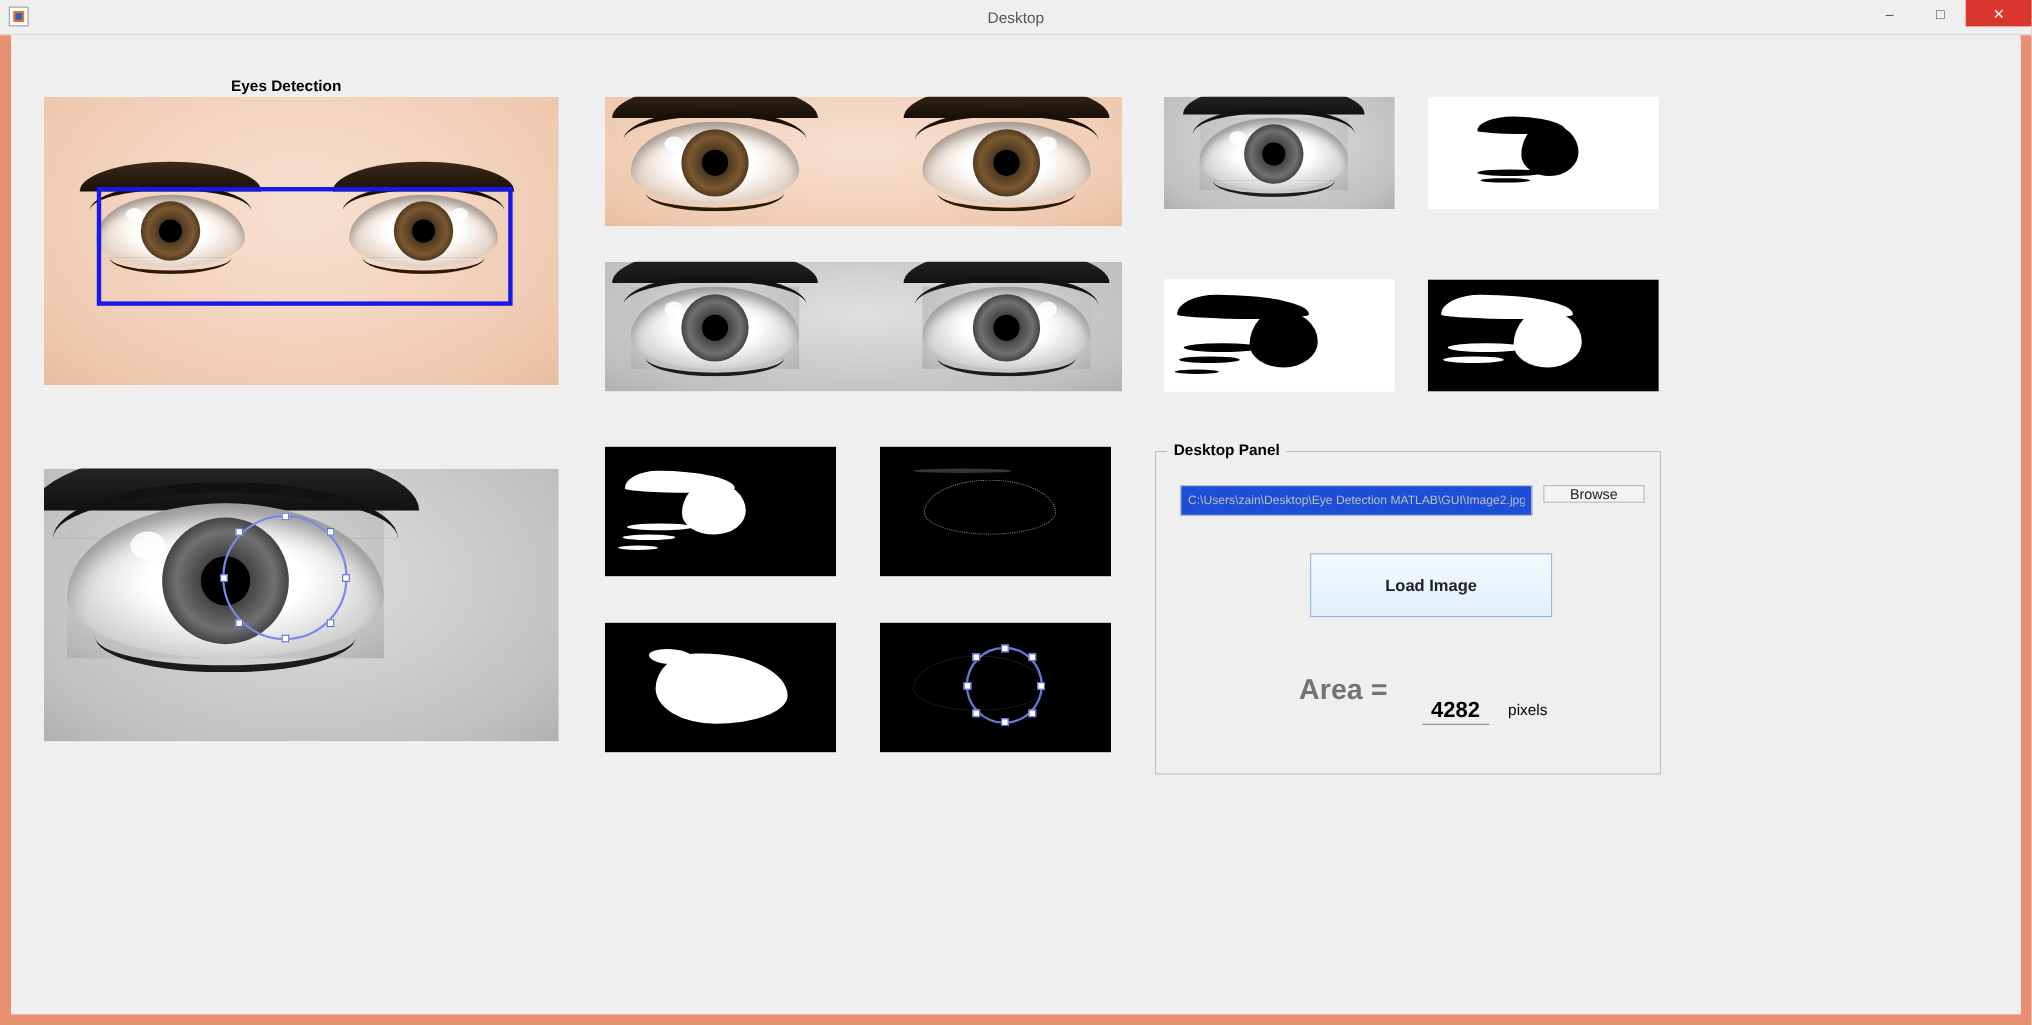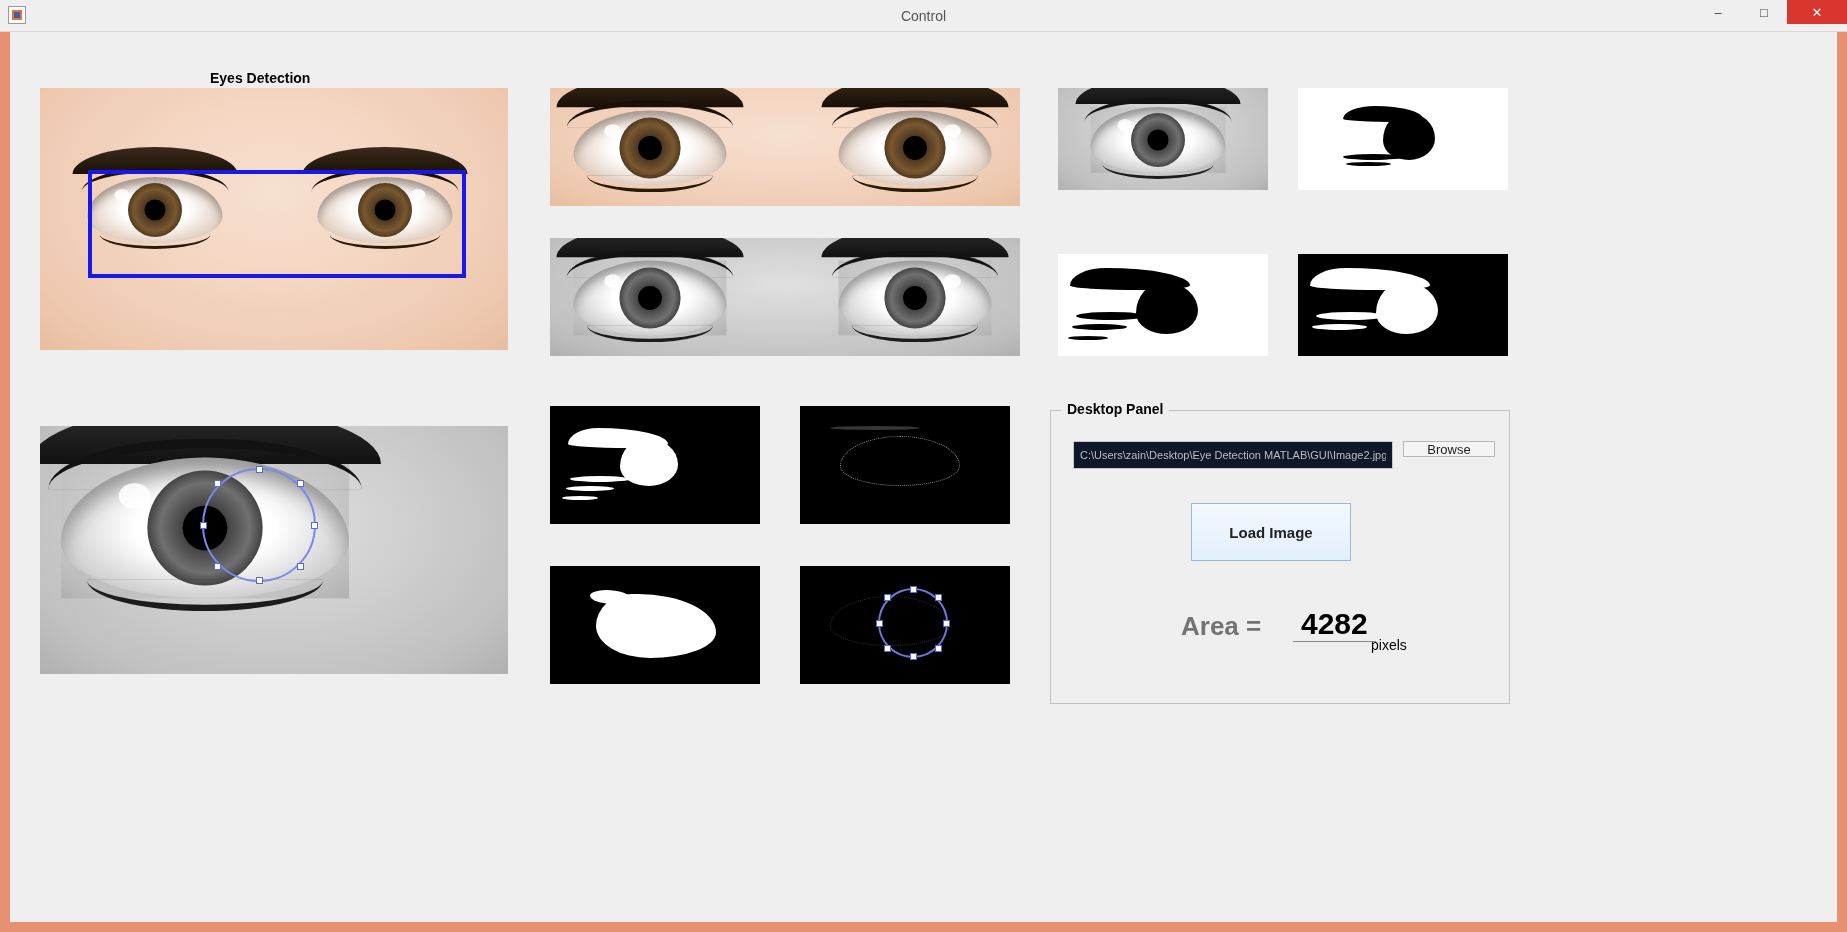--- a/index.html
+++ b/index.html
@@ -160,21 +160,21 @@
     background:#efefef;
   }
   .control-panel .legend {
     position:absolute; top:-10px; left:10px;
     background:#efefef; padding:0 6px;
     font-size:14px; font-weight:bold; color:#000;
   }
   .path-input {
     position:absolute;
     border:1px solid #c8c8c8;
-    background:#0f172a;
+    background:#1d4ed8;
     font-size:11px;
     color:#bdbdbd;
     text-align:left;
     padding:6px;
     font-family: inherit;
   }
   .btn {
     position:absolute;
     background:#f4f4f4;
     border:1px solid #b8b8b8;
@@ -190,25 +190,26 @@
     font-size:15px;
   }
   .area-label {
     position:absolute;
     font-size:26px;
     font-weight:bold;
     color:#737373;
   }
   .area-val {
     position:absolute;
-    font-size:30px;
+    font-size:20px;
     font-weight:bold;
     color:#000;
     border-bottom:1px solid #888;
     padding: 0 8px;
+    margin-top: 28px;
   }
   .area-unit {
     position:absolute;
     font-size:14px;
     color:#000;
   }
   .dotted-outline {
     position:absolute;
     border:1px dotted #888;
     border-radius: 50% 50% 50% 50% / 60% 60% 40% 40%;
@@ -218,21 +219,21 @@
 <body>
 
 <div class="window">
   <div class="titlebar">
     <div class="icon">
       <svg viewBox="0 0 12 12">
           <rect x="1" y="1" width="10" height="10" fill="#e87030"></rect>
           <rect x="3" y="3" width="6" height="6" fill="#3060c0"></rect>
         </svg>
     </div>
-    <div class="title">Control</div>
+    <div class="title">Desktop</div>
     <div class="winbtns">
       <div class="winbtn min">–</div>
       <div class="winbtn max">□</div>
       <div class="winbtn close">✕</div>
     </div>
   </div>
 
   <div class="content">
 
     <div class="panel-title" style="left:200px;top:32px;">Eyes Detection</div>
@@ -417,21 +418,21 @@
         </div>
       </div>
     </div>
 
     <div class="control-panel" style="left:1040px;top:372px;width:460px;height:294px;">
       <div class="legend">Desktop Panel</div>
 
       <input class="path-input" style="left: 22px; top: 30px; width: 320px; height: 28px;" value="C:\Users\zain\Desktop\Eye Detection MATLAB\GUI\Image2.jpg">
       <button class="btn" style="left:352px;top:30px;width:92px;height:16px;">Browse</button>
 
-      <button class="btn btn-load" style="left:140px;top:92px;width:160px;height:58px;">Load Image</button>
+      <button class="btn btn-load" style="left:140px;top:92px;width:220px;height:58px;">Load Image</button>
 
       <div class="area-label" style="left:130px;top:200px;">Area  =</div>
       <div class="area-val" style="left:242px;top:196px;">4282</div>
       <div class="area-unit" style="left:320px;top:226px;">pixels</div>
     </div>
 
   </div>
 </div>
 
 </body></html>

